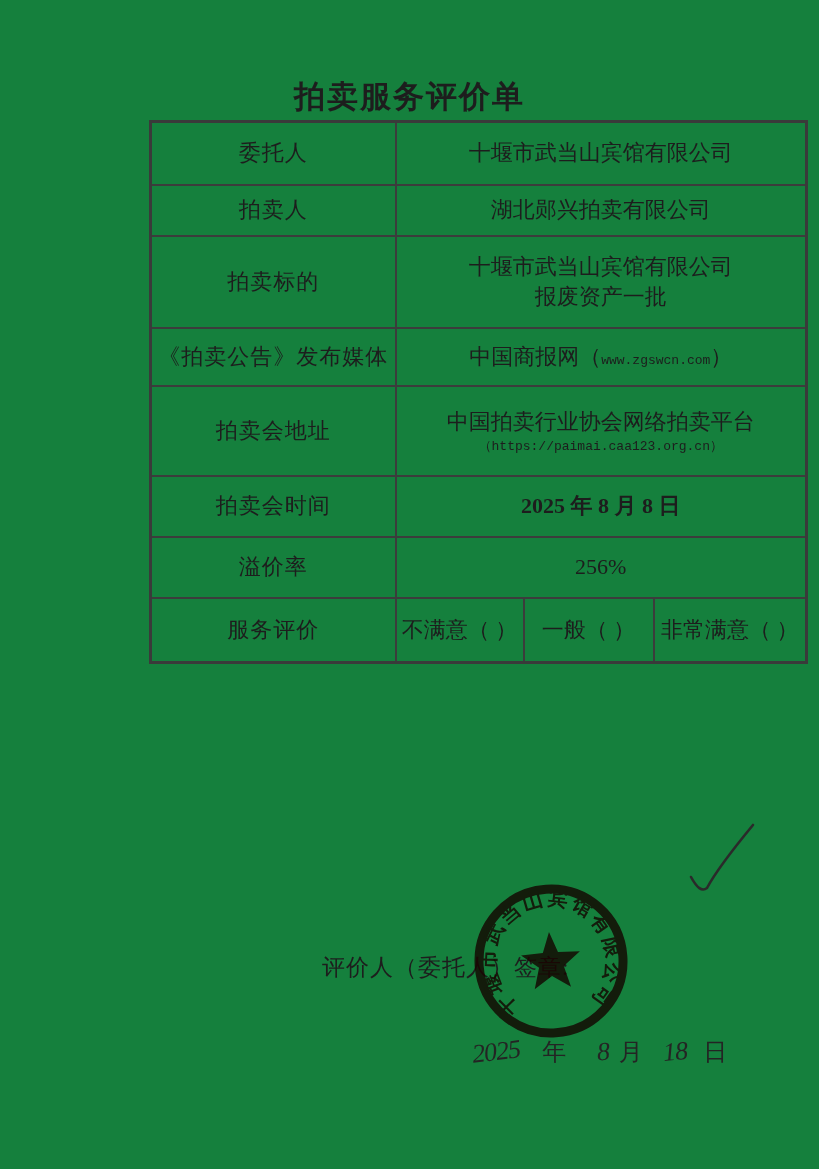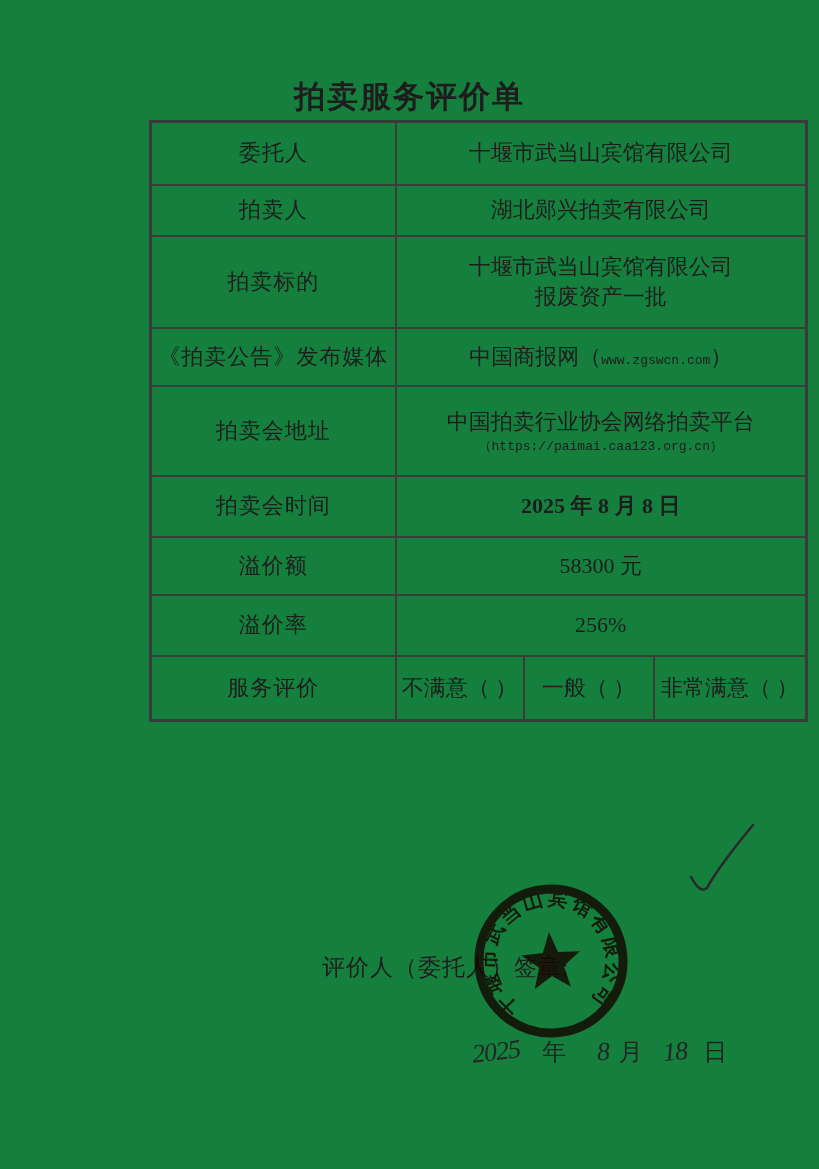--- a/index.html
+++ b/index.html
@@ -119,24 +119,20 @@
         <div class="two-line">
           <span>中国拍卖行业协会网络拍卖平台</span>
           <span class="mono">（https://paimai.caa123.org.cn）</span>
         </div>
       </td>
     </tr>
     <tr class="r7">
       <td class="label">拍卖会时间</td>
       <td colspan="3" class="bold-date">2025 年 8 月 8 日</td>
     </tr>
-    <tr class="r10">
-      <td class="label">溢价额</td>
-      <td colspan="3">58300 元</td>
-    </tr>
     <tr class="r11">
       <td class="label">溢价率</td>
       <td colspan="3">256%</td>
     </tr>
     <tr class="r12">
       <td class="label">服务评价</td>
       <td class="opt-cell">不满意（ ）</td>
       <td class="opt-cell">一般（ ）</td>
       <td class="opt-cell">非常满意（ ）</td>
     </tr>

